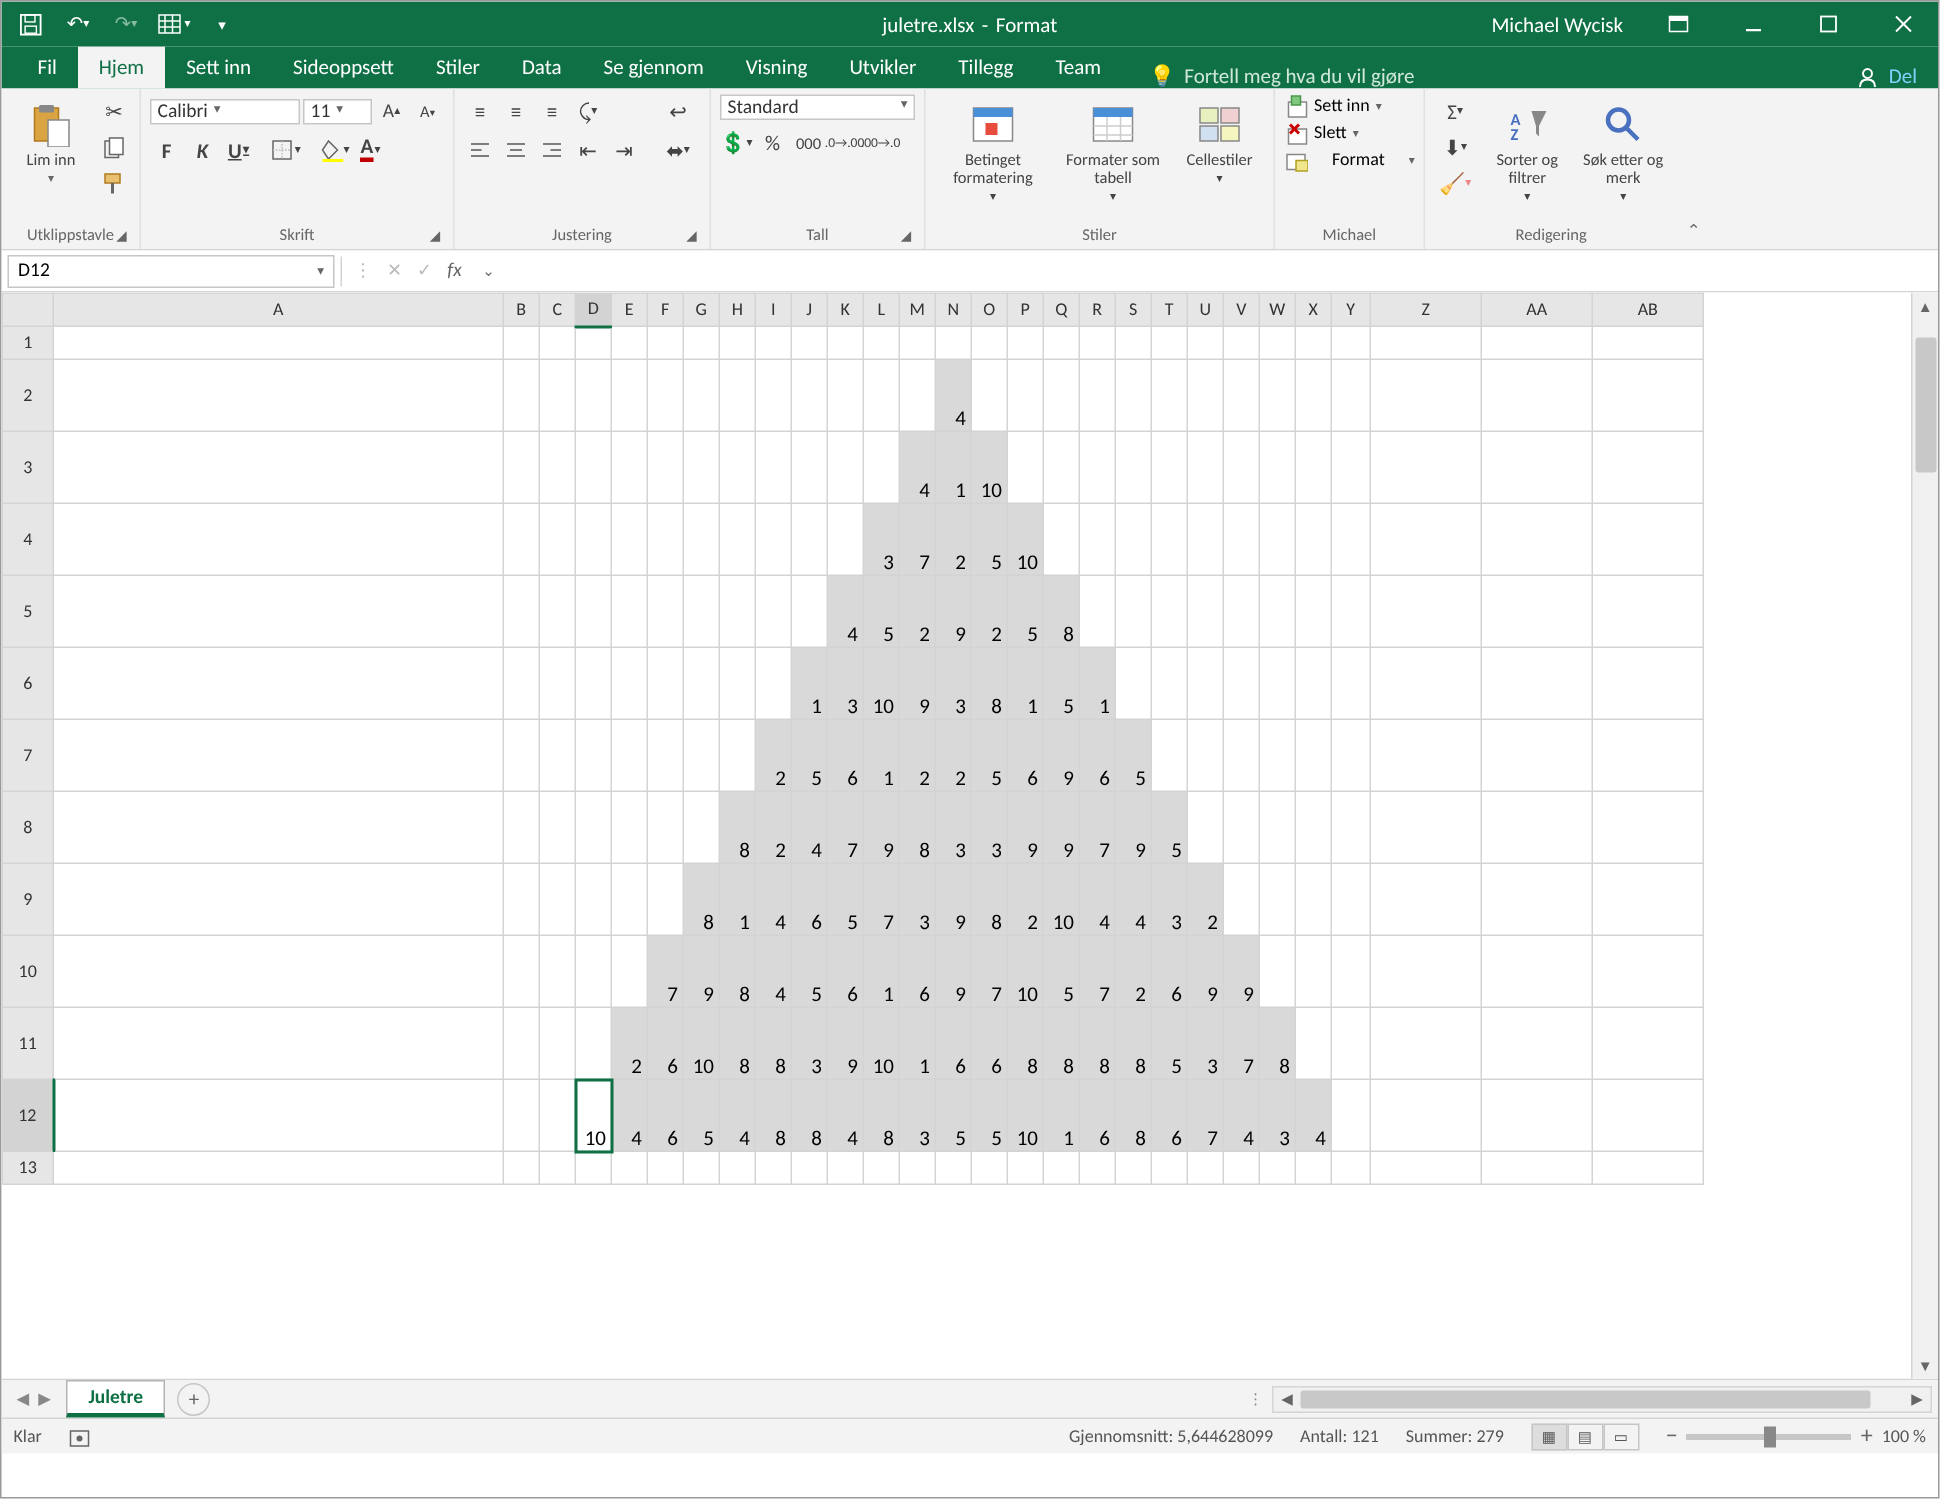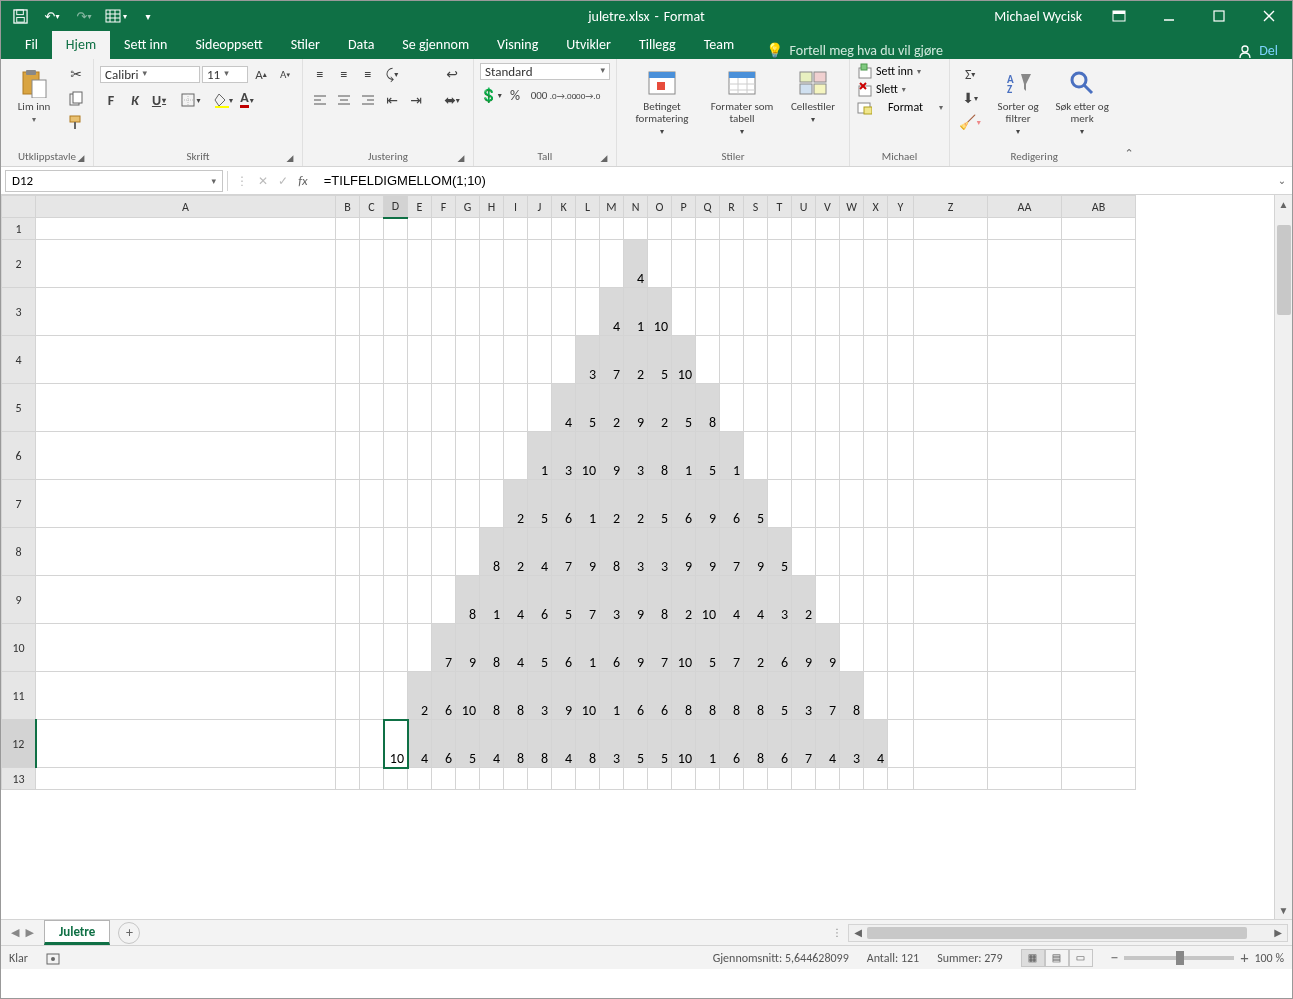--- a/index.html
+++ b/index.html
@@ -440,21 +440,20 @@
       <span>D12</span>
       <span style="font-size:9px;color:#666">▾</span>
     </div>
   <div style="width:1px;height:20px;background:#d4d4d4"></div>
   <div class="fx-controls">
     <span style="color:#bbb">⋮</span>
     <span style="color:#bbb">✕</span>
     <span style="color:#bbb">✓</span>
     <span class="fx-label">fx</span>
   </div>
-  <input class="formula-input" readonly="" value="=TILFELDIGMELLOM(1;10)" style="">
   <div class="fbar-expand">⌄</div>
 </div>
 
 <div class="grid-area">
   <table class="sheet-table" id="sheet">
       <thead>
         <tr>
           <th class="corner"></th>
           <th style="width: 300px;">A</th>
           <th style="width: 24px;">B</th>

